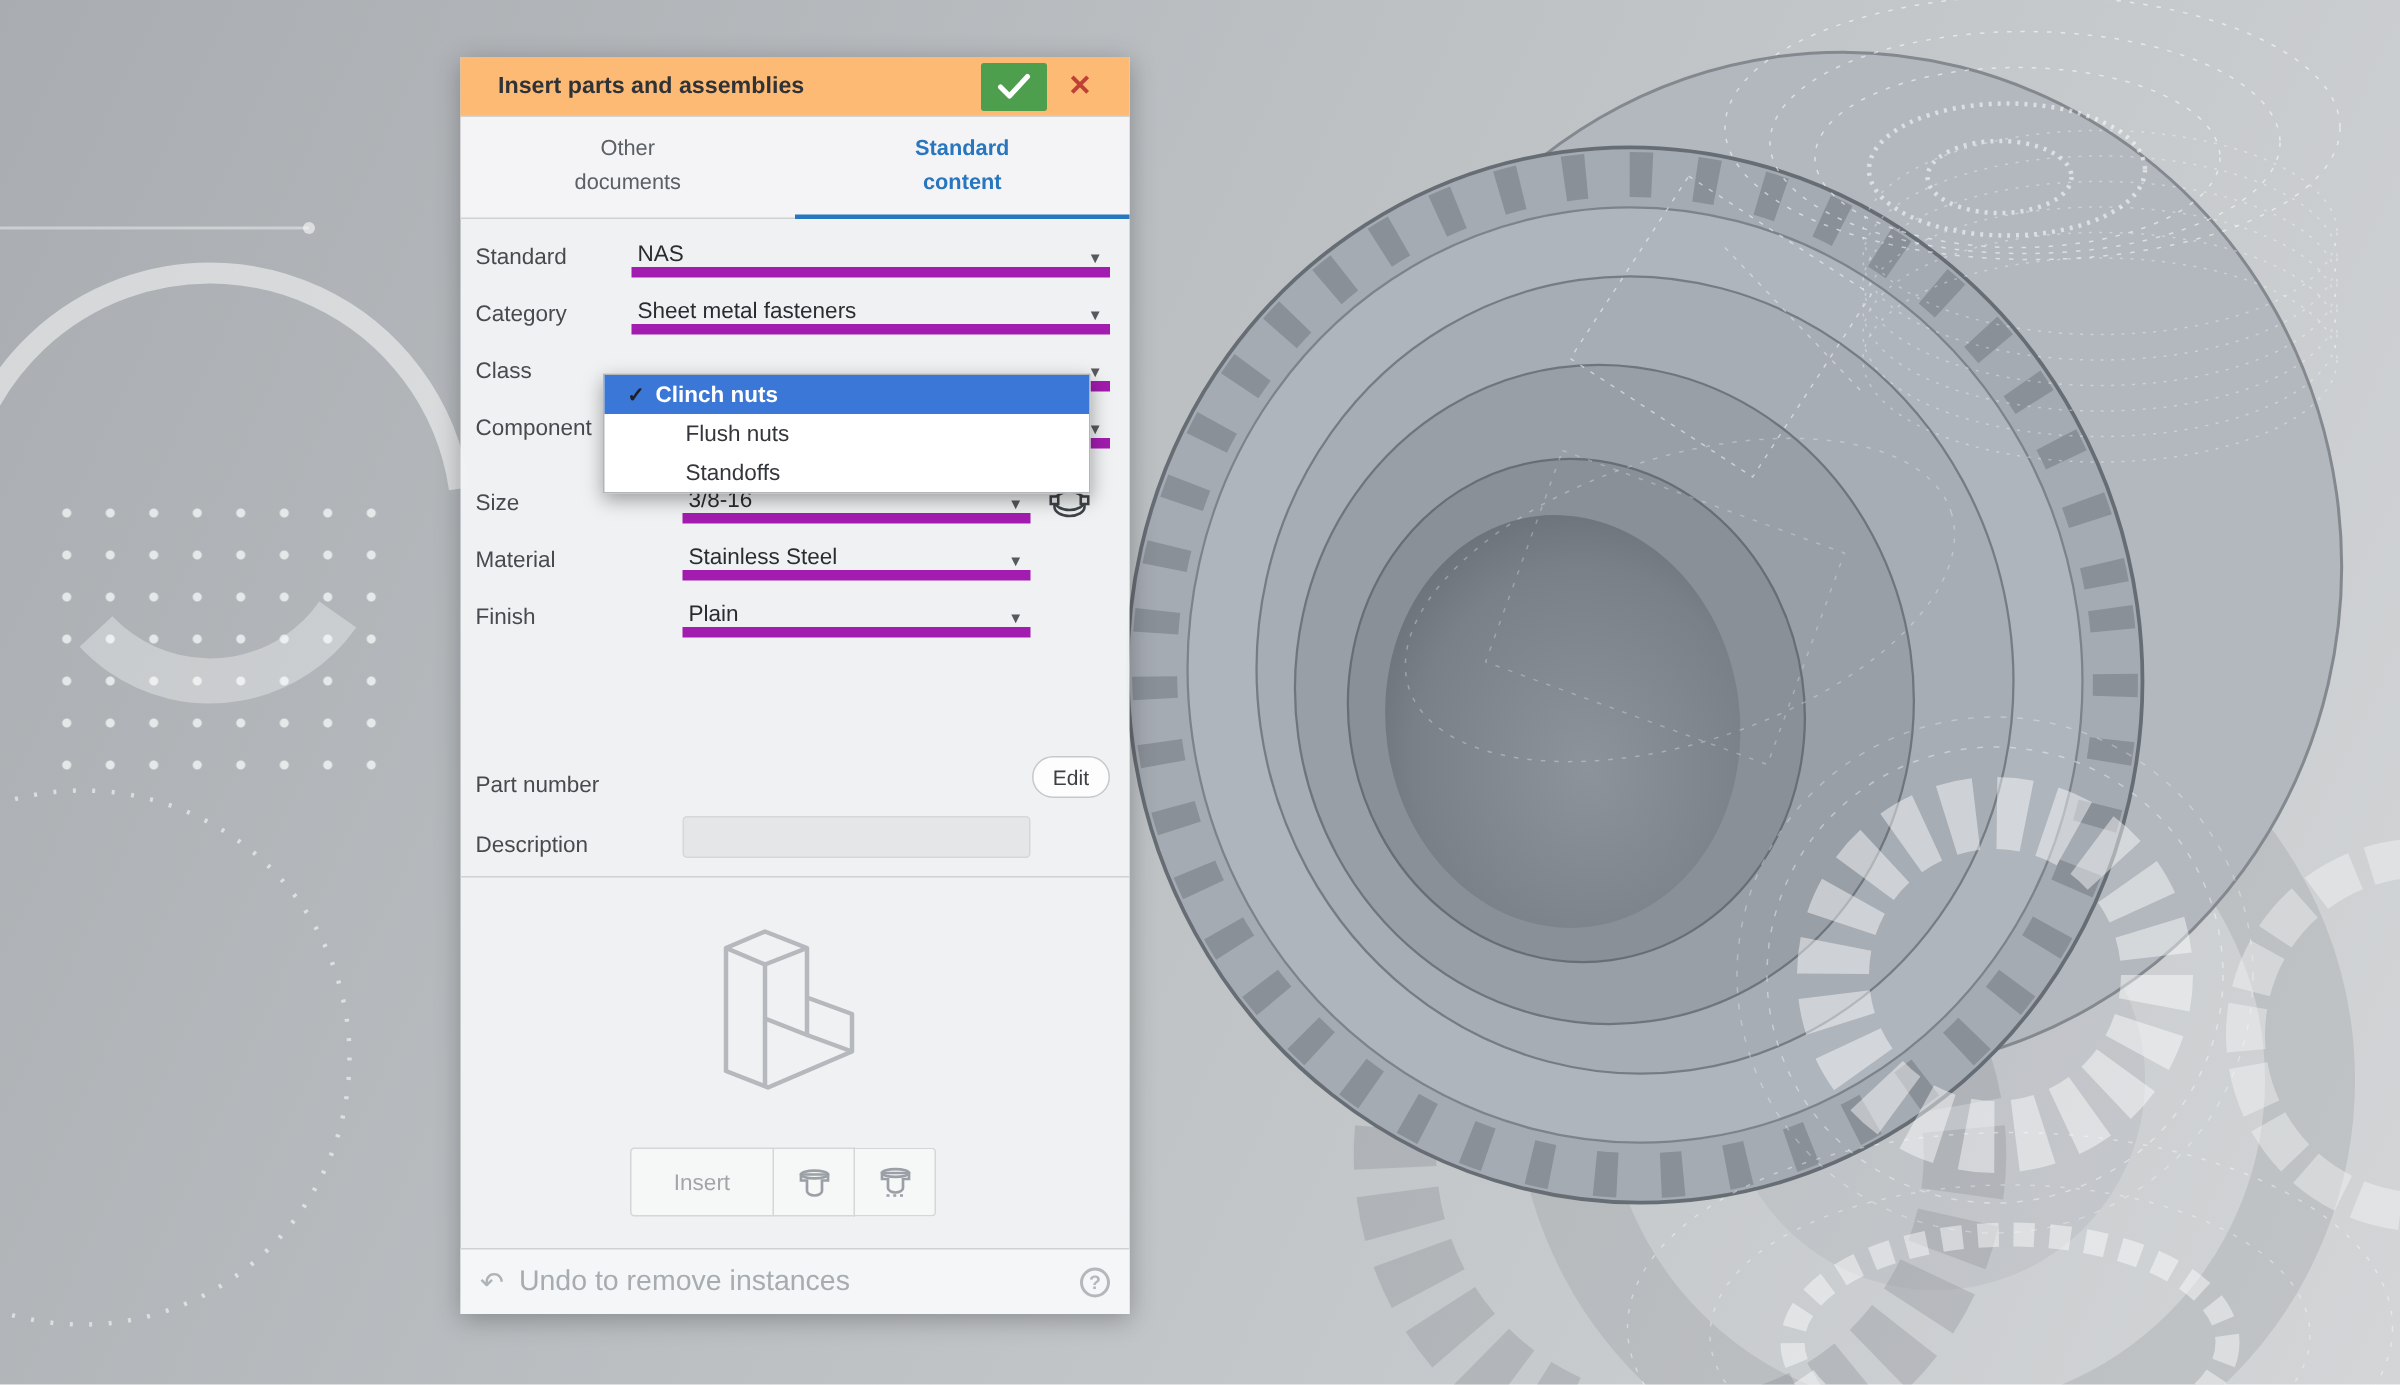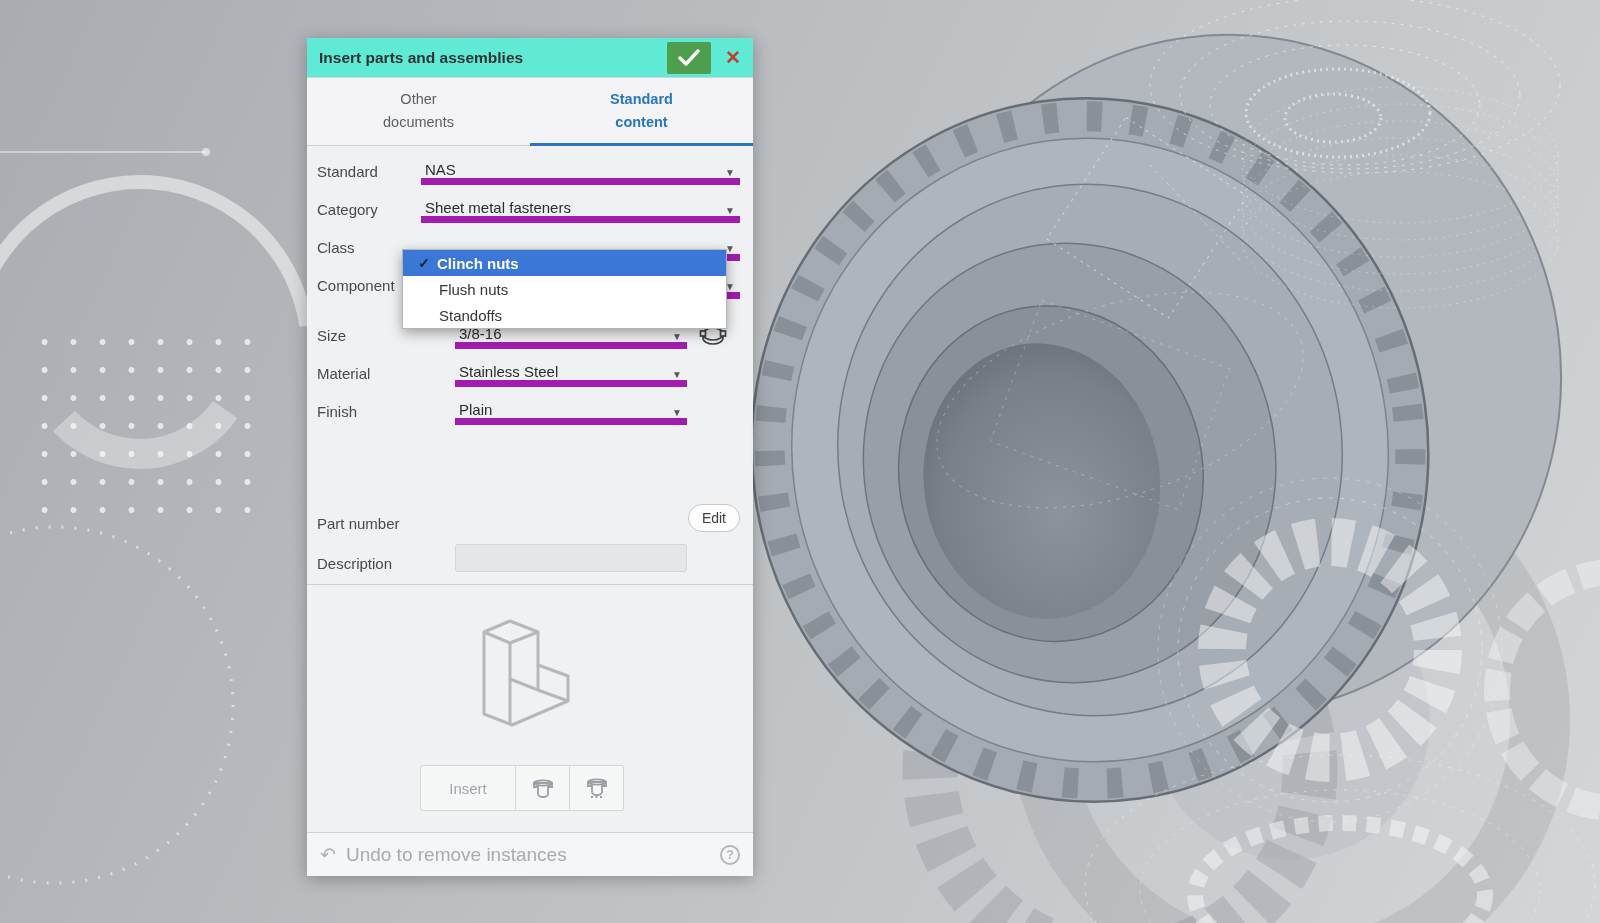--- a/index.html
+++ b/index.html
@@ -8,22 +8,22 @@
 
   .bg-svg{position:absolute;left:0;top:0;width:1600px;height:923px}
   .dotgrid{position:absolute;left:24px;top:322px;width:248px;height:198px;
     background-image:radial-gradient(circle,rgba(255,255,255,.8) 2.6px,rgba(255,255,255,0) 3.4px);
     background-size:29px 28px;background-position:6px 6px;opacity:.85}
 
   
   .dialog{position:absolute;left:307px;top:38px;width:446px;height:838px;
     background:rgba(242,243,244,.97);box-shadow:0 3px 16px rgba(0,0,0,.28);
     display:flex;flex-direction:column;color:#3c4043;z-index:2}
-  .dlg-header{height:40px;background:#5eead4;border-bottom:1px solid #d0d2d4;
-    display:flex;align-items:center;padding:0 12px;flex:0 0 auto}
+  .dlg-header{height:40px;background:#fdba74;border-bottom:1px solid #d0d2d4;
+    display:flex;align-items:center;padding:0 25px;flex:0 0 auto}
   .dlg-title{flex:1;font-size:15.5px;font-weight:bold;color:#2f3337}
   .accept-btn{width:44px;height:32px;background:#4d9e4d;border:none;border-radius:2px;
     display:flex;align-items:center;justify-content:center;cursor:pointer;margin-right:14px}
   .close-btn{background:none;border:none;color:#bf4136;font-size:19px;font-weight:bold;cursor:pointer;line-height:1}
 
   .tabs{display:flex;border-bottom:1px solid #cfd1d3;flex:0 0 auto;background:rgba(246,247,248,.6)}
   .tab{flex:1;text-align:center;padding:10px 0 11px;font-size:14.5px;color:#5b6065;
     line-height:1.6;cursor:pointer;position:relative}
   .tab span{display:block}
   .tab.active{color:#2776be;font-weight:bold}
@@ -67,21 +67,21 @@
     display:flex;align-items:center;padding:0 13px;color:#a7acb1;flex:0 0 auto}
   .undo-icon{font-size:19px;margin-right:10px;color:#aeb3b8}
   .undo-label{font-size:19px;flex:1}
   .help-icon{width:20px;height:20px;border:2px solid #b4b8bc;border-radius:50%;color:#b4b8bc;
     font-size:13px;font-weight:bold;display:flex;align-items:center;justify-content:center}
 
   
   .popup{position:absolute;left:402px;top:249px;width:325px;background:#fff;border:1px solid #b3b6b9;
     box-shadow:0 4px 12px rgba(0,0,0,.35);z-index:5}
   .opt{height:26px;display:flex;align-items:center;font-size:15px;color:#33363a;
-    padding-left:36px;cursor:pointer}
+    padding-left:54px;cursor:pointer}
   .opt.selected{background:#3a77d6;color:#fff;font-weight:bold;padding-left:8px}
   .opt .check{width:26px;text-align:center;color:#1e2124;font-size:14px;font-weight:bold}
 </style>
 </head>
 <body>
 
 <svg class="bg-svg" viewBox="0 0 1600 923" aria-hidden="true">
   <defs>
     <radialGradient id="boreGrad" cx="55%" cy="62%" r="70%">
       <stop offset="0%" stop-color="#8d939a"></stop>

